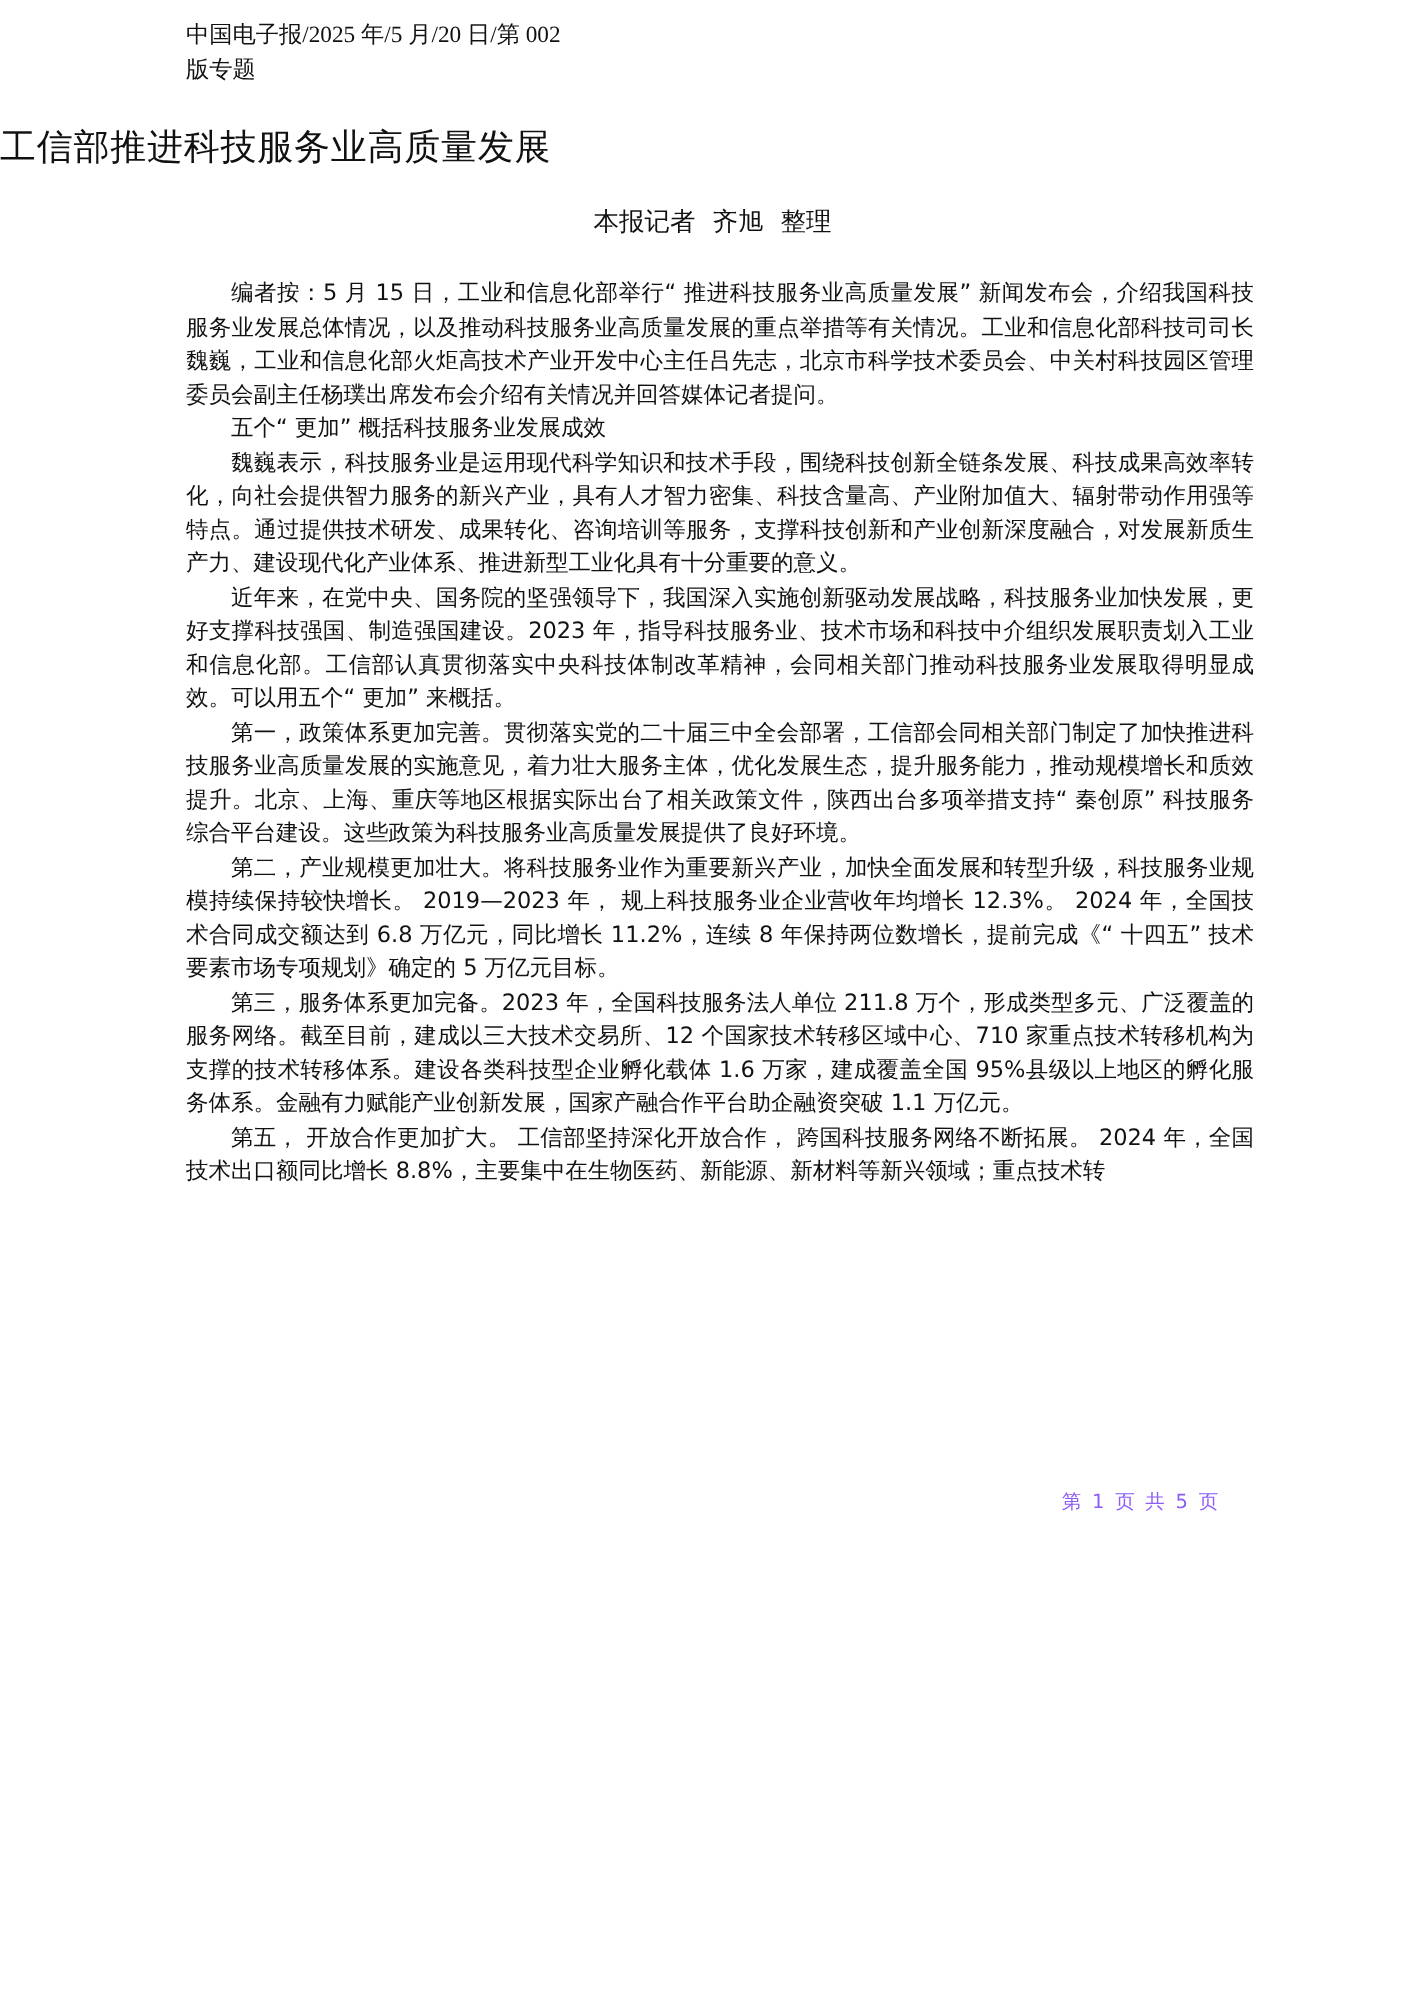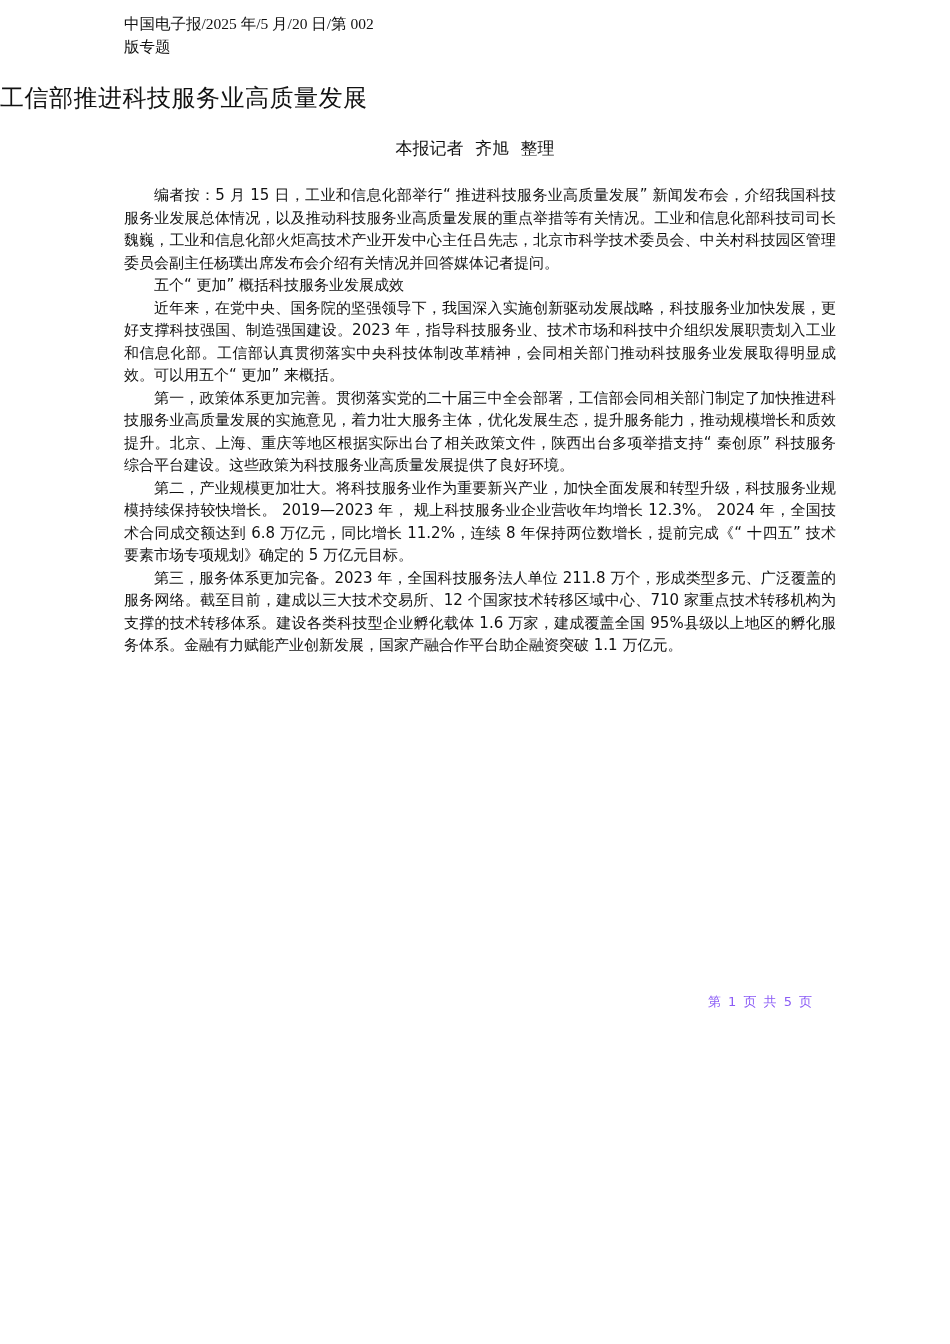--- a/index.html
+++ b/index.html
@@ -88,21 +88,23 @@
   <div class="header-line" style="top:13px;">中国电子报/2025 年/5 月/20 日/第 002</div>
   <div class="header-line" style="top:36px;">版专题</div>
 
   <div class="title">工信部推进科技服务业高质量发展</div>
 
   <div class="byline">本报记者  齐旭  整理</div>
 
   <div class="body-text">
     <p>编者按：5 月 15 日，工业和信息化部举行“ 推进科技服务业高质量发展” 新闻发布会，介绍我国科技服务业发展总体情况，以及推动科技服务业高质量发展的重点举措等有关情况。工业和信息化部科技司司长魏巍，工业和信息化部火炬高技术产业开发中心主任吕先志，北京市科学技术委员会、中关村科技园区管理委员会副主任杨璞出席发布会介绍有关情况并回答媒体记者提问。</p>
     <p>五个“ 更加” 概括科技服务业发展成效</p>
+    <p>魏巍表示，科技服务业是运用现代科学知识和技术手段，围绕科技创新全链条发展、科技成果高效率转化，向社会提供智力服务的新兴产业，具有人才智力密集、科技含量高、产业附加值大、辐射带动作用强等特点。通过提供技术研发、成果转化、咨询培训等服务，支撑科技创新和产业创新深度融合，对发展新质生产力、建设现代化产业体系、推进新型工业化具有十分重要的意义。</p>
     <p>近年来，在党中央、国务院的坚强领导下，我国深入实施创新驱动发展战略，科技服务业加快发展，更好支撑科技强国、制造强国建设。2023 年，指导科技服务业、技术市场和科技中介组织发展职责划入工业和信息化部。工信部认真贯彻落实中央科技体制改革精神，会同相关部门推动科技服务业发展取得明显成效。可以用五个“ 更加” 来概括。</p>
     <p>第一，政策体系更加完善。贯彻落实党的二十届三中全会部署，工信部会同相关部门制定了加快推进科技服务业高质量发展的实施意见，着力壮大服务主体，优化发展生态，提升服务能力，推动规模增长和质效提升。北京、上海、重庆等地区根据实际出台了相关政策文件，陕西出台多项举措支持“ 秦创原” 科技服务综合平台建设。这些政策为科技服务业高质量发展提供了良好环境。</p>
     <p>第二，产业规模更加壮大。将科技服务业作为重要新兴产业，加快全面发展和转型升级，科技服务业规模持续保持较快增长。 2019—2023 年， 规上科技服务业企业营收年均增长 12.3%。 2024 年，全国技术合同成交额达到 6.8 万亿元，同比增长 11.2%，连续 8 年保持两位数增长，提前完成《“ 十四五” 技术要素市场专项规划》确定的 5 万亿元目标。</p>
     <p>第三，服务体系更加完备。2023 年，全国科技服务法人单位 211.8 万个，形成类型多元、广泛覆盖的服务网络。截至目前，建成以三大技术交易所、12 个国家技术转移区域中心、710 家重点技术转移机构为支撑的技术转移体系。建设各类科技型企业孵化载体 1.6 万家，建成覆盖全国 95%县级以上地区的孵化服务体系。金融有力赋能产业创新发展，国家产融合作平台助企融资突破 1.1 万亿元。</p>
+    <p>第五， 开放合作更加扩大。 工信部坚持深化开放合作， 跨国科技服务网络不断拓展。 2024 年，全国技术出口额同比增长 8.8%，主要集中在生物医药、新能源、新材料等新兴领域；重点技术转</p>
   </div>
 
   <div class="footer">第 1 页 共 5 页</div>
 
 </div>
 
 </body></html>

